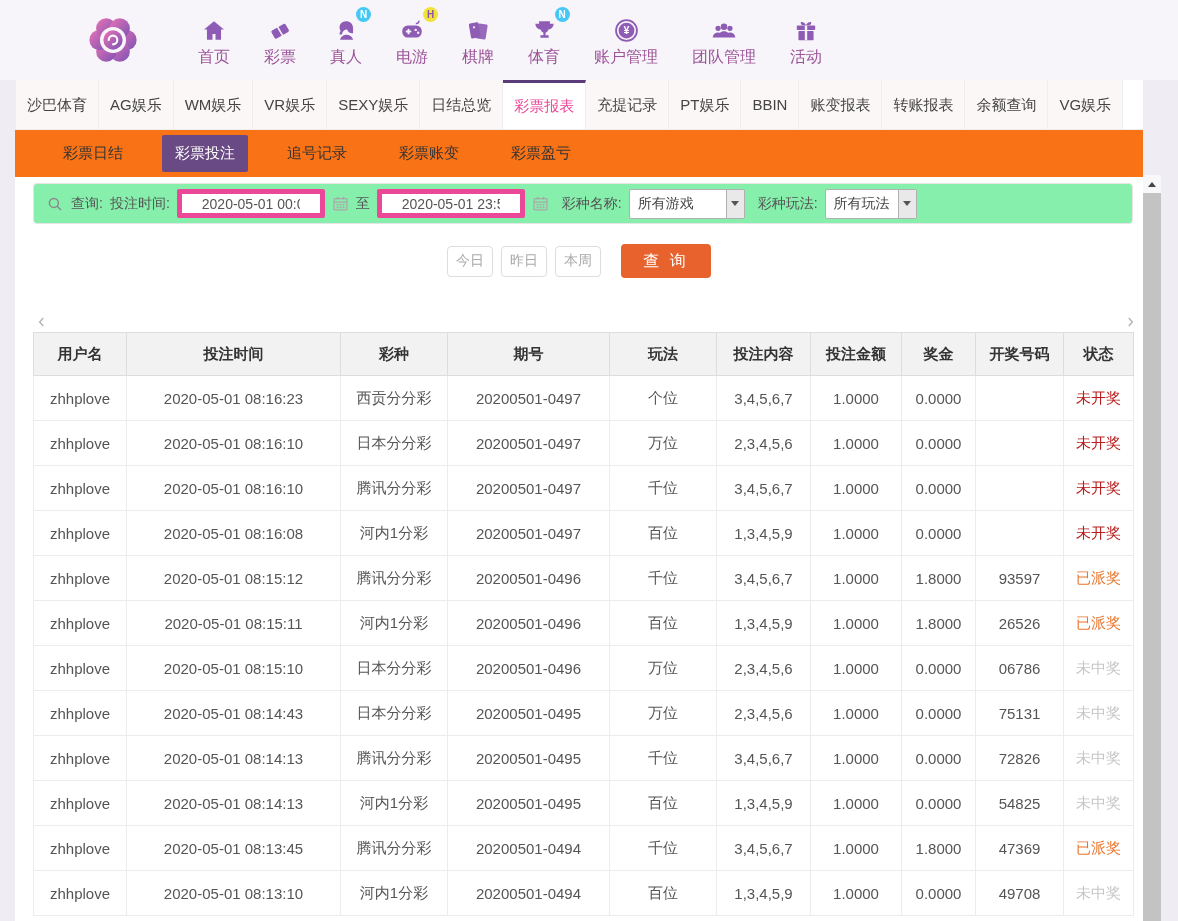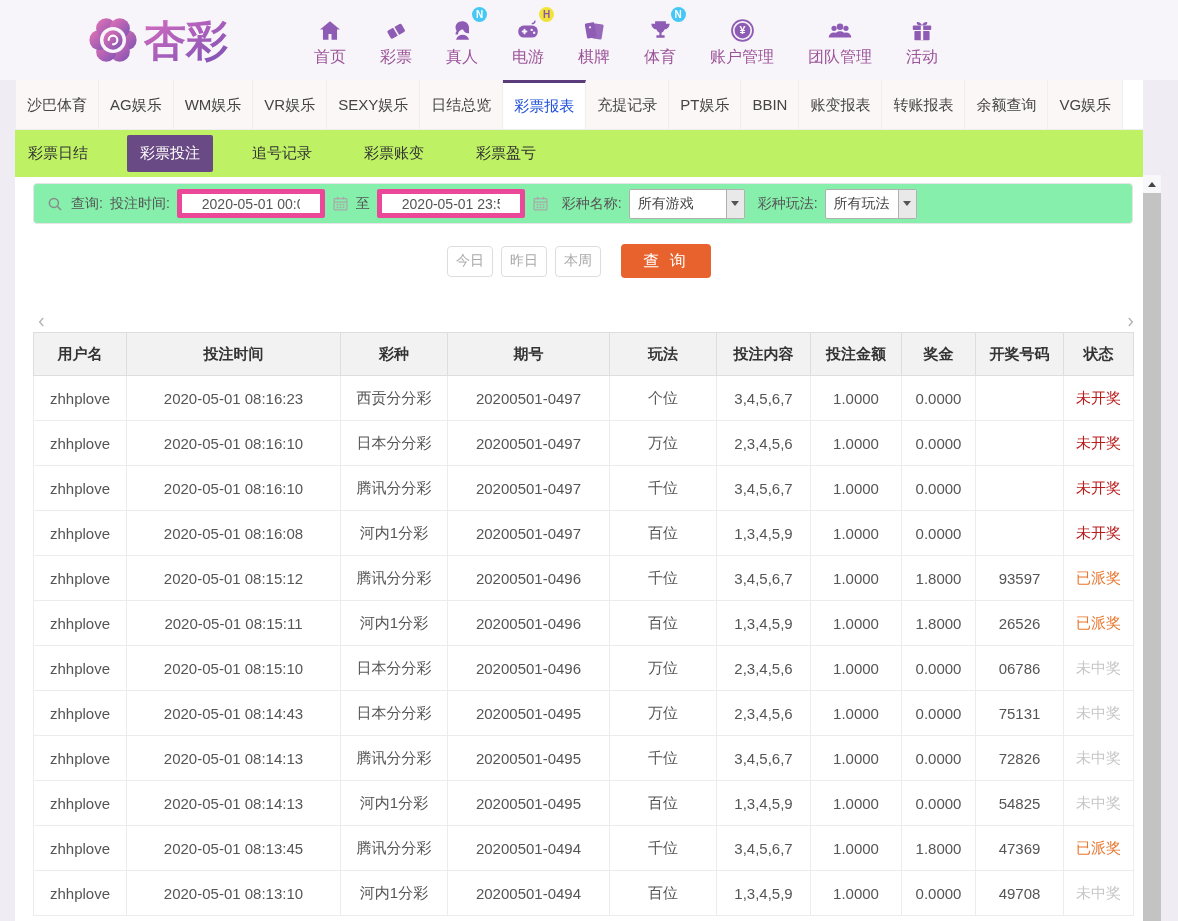--- a/index.html
+++ b/index.html
@@ -25,23 +25,23 @@
   .nav-label { font-size:16px; color:#9c5499; margin-top:3px; white-space:nowrap; }
   
   .panel { position:absolute; left:15px; top:80px; width:1128px; bottom:0; background:#fff; }
   
   .tabbar { display:flex; background:#fff; height:50px; border-bottom:1px solid #eee; }
   .tab {
     padding:0 11px; line-height:50px; font-size:15px; color:#444; background:#fbf7f6;
     border-right:1px solid #eee; cursor:pointer; white-space:nowrap;
   }
   .tab:first-child { border-left:1px solid #eee; }
-  .tab.active { background:#fff; border-top:3px solid #5b3c7a; line-height:46px; color:#1d4ed8; }
-  
-  .subtabs { display:flex; align-items:center; background:#bef264; height:47px; gap:26px; }
+  .tab.active { background:#fff; border-top:3px solid #5b3c7a; line-height:46px; color:#ec4899; }
+  
+  .subtabs { display:flex; align-items:center; background:#f97316; height:47px; padding-left:35px; gap:26px; }
   .subtab { font-size:15px; color:#333; padding:9px 13px; cursor:pointer; border-radius:2px; white-space:nowrap; }
   .subtab.active { background:#6a4a84; color:#fff; }
   
   .filterbar {
     margin:6px 10px 0 18px; width:1100px; height:41px; background:#86efac;
     border:1px solid #e7e4e7; border-radius:4px; display:flex; align-items:center;
     padding-left:12px; gap:7px; font-size:14px; color:#555;
   }
   .filterbar .lbl { white-space:nowrap; }
   .date-input {
@@ -100,31 +100,20 @@
           <circle cx="21" cy="40.1" r="10.5"></circle>
             <circle cx="14" cy="28" r="10.5"></circle>
           <circle cx="21" cy="15.9" r="10.5"></circle>
             <circle cx="35" cy="15.9" r="10.5"></circle>
         </g>
         <circle cx="28" cy="28" r="13.5" fill="#f7f5fa"></circle>
         <circle cx="28" cy="28" r="10" fill="url(#lg1)"></circle>
         <path d="M23.5 28a4.5 4.5 0 1 1 4.5 4.5" stroke="#fff" stroke-width="2.2" fill="none" stroke-linecap="round"></path>
       </svg>
     </span>
-    <span class="logo-text icn">
-      <svg width="112" height="52" viewBox="0 0 112 52">
-        <defs>
-          <linearGradient id="lg2" x1="0" y1="0" x2="1" y2="1">
-            <stop offset="0" stop-color="#d76cc0"></stop>
-              <stop offset="1" stop-color="#7b52b5"></stop>
-          </linearGradient>
-        </defs>
-        <text x="0" y="41" font-size="42" font-weight="bold" fill="url(#lg2)">杏彩</text>
-      </svg>
-    </span>
   </div>
   <div class="top-nav">
       <div class="nav-item">
         <span class="nav-icon-wrap">
           <svg viewBox="0 0 24 24" width="26" height="26" fill="#8f5cb5">
             <path d="M12 3 2.8 10.6h2.7V20h5.1v-5.2h2.8V20h5.1v-9.4h2.7z"></path>
           </svg>
         </span>
         <span class="nav-label">首页</span>
       </div>

